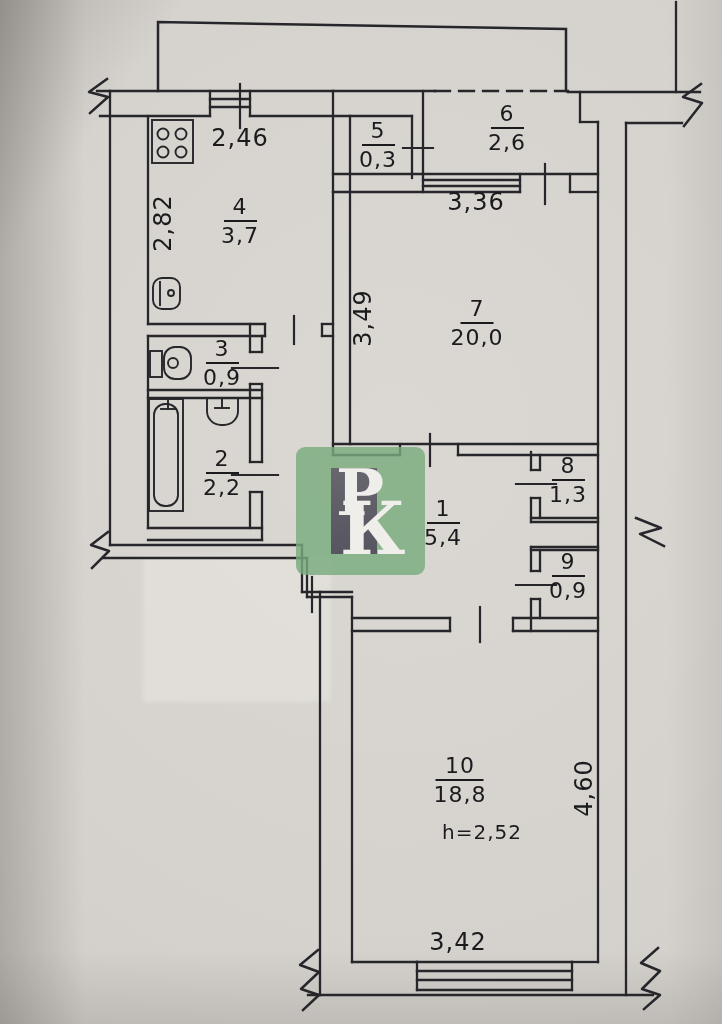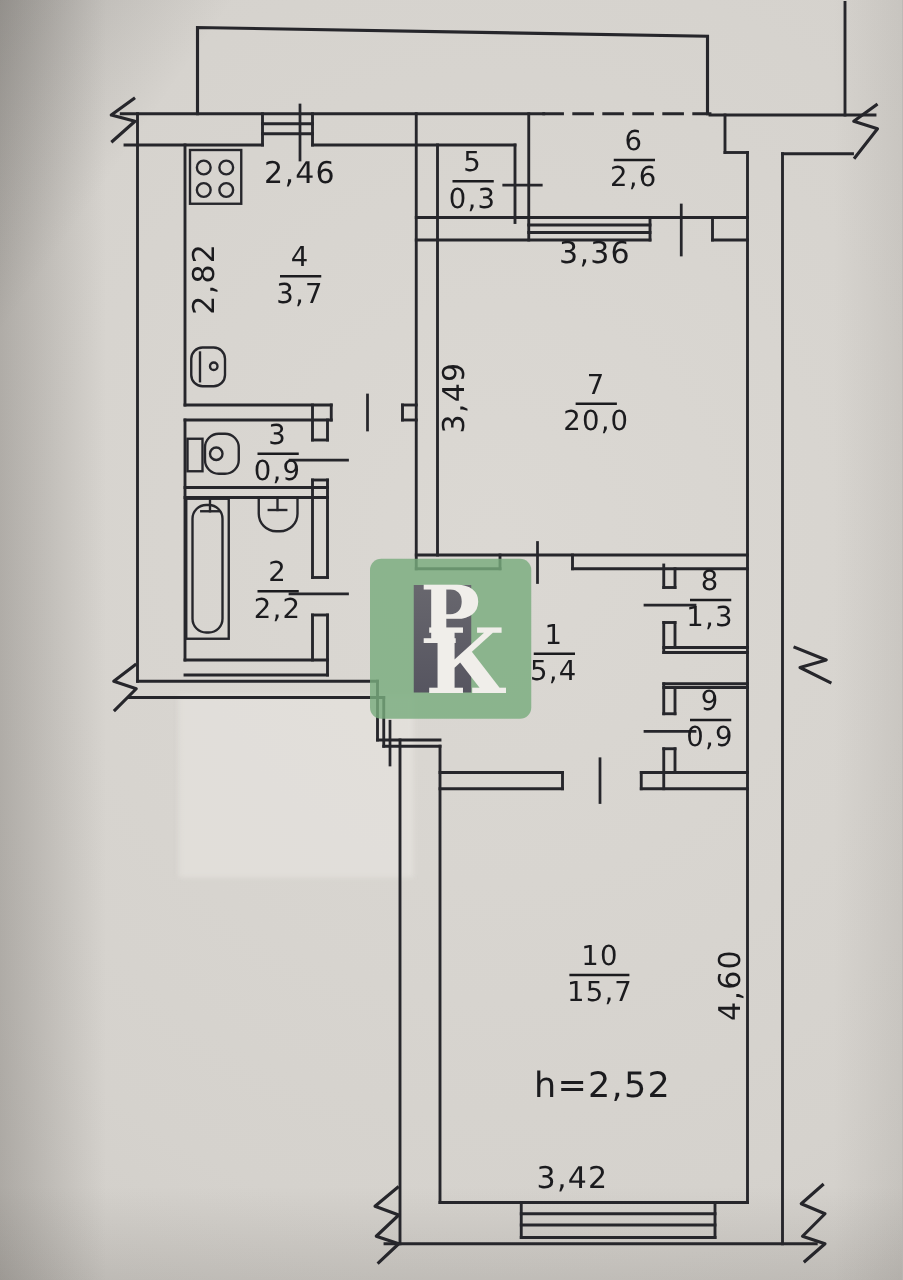--- a/index.html
+++ b/index.html
@@ -18,21 +18,21 @@
   svg.plan{position:absolute;left:0;top:0;}
   
   .rlabel{position:absolute;transform:translateX(-50%);text-align:center;
     color:#1b1b1e;font-size:22px;line-height:1.0;letter-spacing:1px;white-space:nowrap;}
   .rlabel .num{display:inline-block;padding:0 9px 2px;border-bottom:2.2px solid #1b1b1e;}
   .rlabel .area{padding-top:3px;}
   .dim{position:absolute;transform:translate(-50%,-50%);color:#1b1b1e;
     font-size:24px;letter-spacing:1px;white-space:nowrap;}
   .dim.vert{transform:translate(-50%,-50%) rotate(-90deg);}
   .hnote{position:absolute;transform:translate(-50%,-50%);color:#1b1b1e;
-    font-size:28px;letter-spacing:1px;white-space:nowrap;margin-top:36px;}
+    font-size:20px;letter-spacing:1px;white-space:nowrap;}
   
   .wm{position:absolute;left:296px;top:447px;width:129px;height:128px;
     background:rgba(121,172,126,.82);border-radius:9px;}
   .wm-box{position:absolute;left:35px;top:21px;width:46px;height:86px;
     background:linear-gradient(180deg,#68676e 0%,#565560 100%);}
   .wm-p{position:absolute;left:40px;top:14px;font-family:"DejaVu Serif",serif;
     font-weight:700;font-size:64px;line-height:1;color:#f0eeea;}
   .wm-k{position:absolute;left:44px;top:46px;font-family:"DejaVu Serif",serif;
     font-weight:700;font-size:72px;line-height:1;color:#f0eeea;}
 </style>
@@ -242,23 +242,23 @@
     <div class="area">20,0</div>
   </div>
   <div class="rlabel" style="left:568px;top:455px">
     <span class="num">8</span>
     <div class="area">1,3</div>
   </div>
   <div class="rlabel" style="left:568px;top:551px">
     <span class="num">9</span>
     <div class="area">0,9</div>
   </div>
-  <div class="rlabel" style="left:480px;top:755px">
+  <div class="rlabel" style="left:460px;top:755px">
     <span class="num">10</span>
-    <div class="area">15,7</div>
+    <div class="area">18,8</div>
   </div>
   <div class="hnote" style="left:482px;top:832px">h=2,52</div>
 
   <div class="dim" style="left:240px;top:138px">2,46</div>
   <div class="dim vert" style="left:163px;top:223px">2,82</div>
   <div class="dim" style="left:476px;top:202px">3,36</div>
   <div class="dim vert" style="left:363px;top:318px">3,49</div>
   <div class="dim vert" style="left:584px;top:788px">4,60</div>
   <div class="dim" style="left:458px;top:942px">3,42</div>
 </div>

